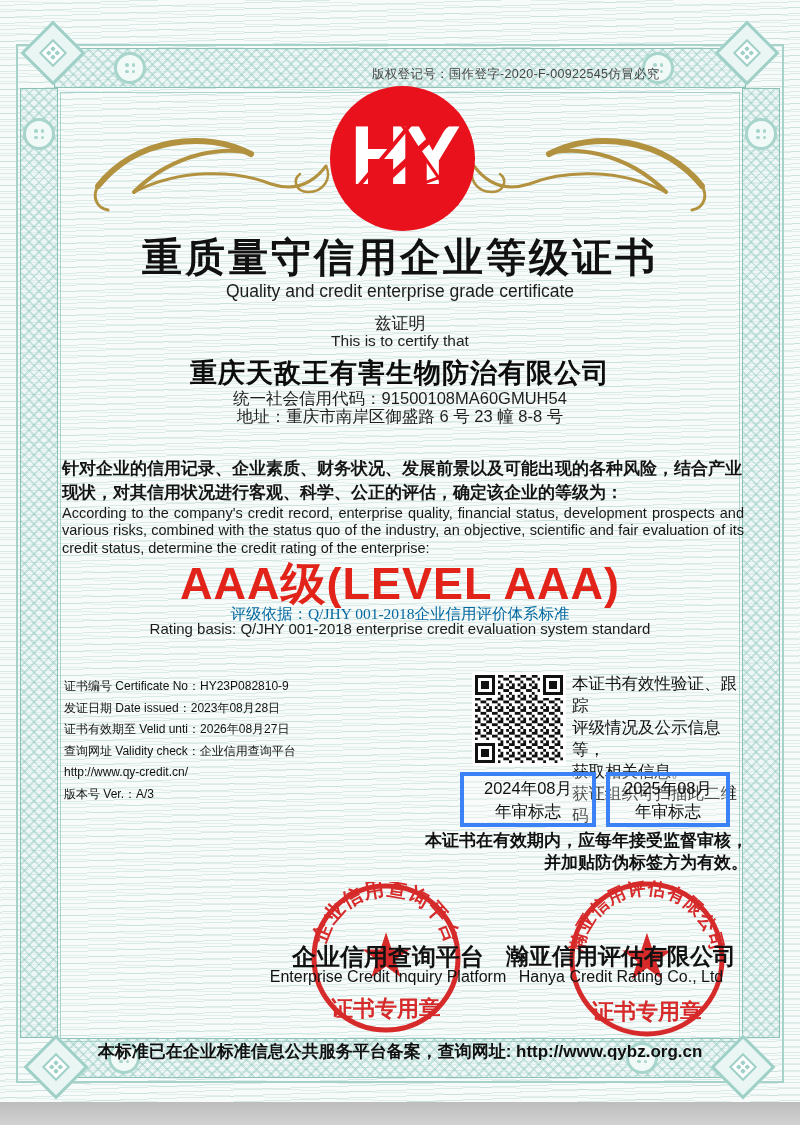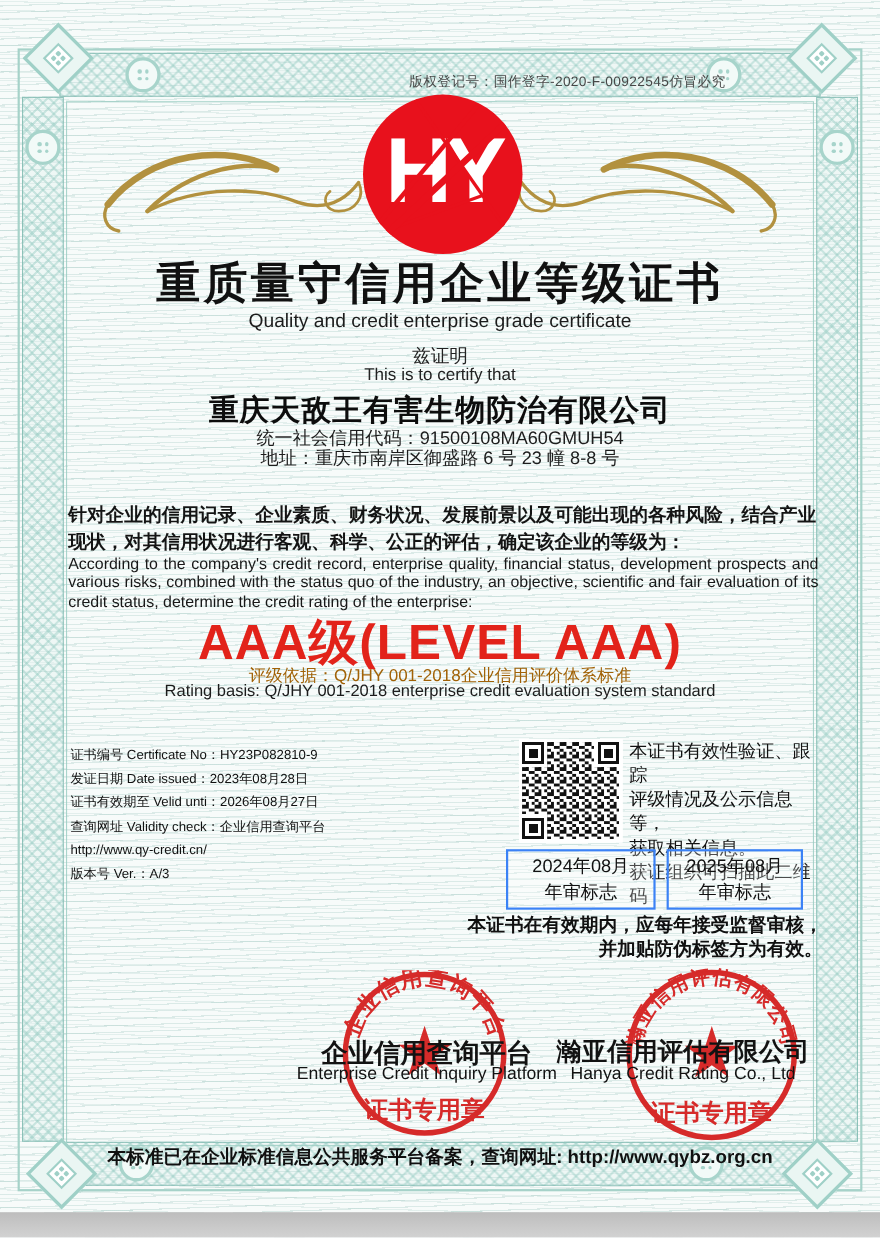--- a/index.html
+++ b/index.html
@@ -51,31 +51,31 @@
   .certify-zh { top:312px; font-size:17px; color:#222; }
   .certify-en { top:332px; font-size:15.5px; color:#222; }
   .company { top:355px; font-size:27px; font-weight:bold; color:#0d0d0d; letter-spacing:1px; }
   .creditcode { top:388px; font-size:16.5px; color:#1d1d1d; }
   .address { top:406px; font-size:16.5px; color:#1d1d1d; }
 
   .para-zh { position:absolute; left:62px; width:680px; top:457px; font-size:17px; line-height:23.5px; font-weight:600; color:#141414; text-align:justify; }
   .para-en { position:absolute; left:62px; width:682px; top:505px; font-size:14.5px; line-height:17.3px; color:#181818; text-align:justify; }
 
   .rating { top:554px; font-size:45px; font-weight:800; color:#e2231a; letter-spacing:1px; }
-  .basis-zh { top:604px; font-size:15.5px; color:#a16207; }
+  .basis-zh { top:604px; font-size:15.5px; color:#0369a1;font-family:Liberation Serif, serif; }
   .basis-en { top:620px; font-size:15px; color:#1c1c1c; }
 
   .details { position:absolute; left:64px; top:676px; color:#111; }
   .details div { font-size:12px; line-height:21.6px; white-space:nowrap; }
 
   .qr { position:absolute; left:472px; top:672px; width:94px; height:94px; background:#fff; }
   .qr-note { position:absolute; left:572px; top:672px; width:176px; color:#111; }
   .qr-note div { font-size:16.5px; line-height:22px; }
 
-  .mark-box { position:absolute; top:772px; height:55px; border:2px solid #3b82f6; background:rgba(255,255,255,.25); display:flex; flex-direction:column; align-items:center; justify-content:center; color:#111; }
+  .mark-box { position:absolute; top:772px; height:55px; border:4px solid #3b82f6; background:rgba(255,255,255,.25); display:flex; flex-direction:column; align-items:center; justify-content:center; color:#111; }
   .mark-box div { font-size:16.5px; line-height:23px; }
   .mark-box.b1 { left:460px; width:136px; }
   .mark-box.b2 { left:606px; width:124px; }
 
   .supervise { position:absolute; right:52px; top:830px; text-align:right; color:#101010; font-weight:600; }
   .supervise div { font-size:17px; line-height:21.5px; }
 
   
   .seal { position:absolute; z-index:2; opacity:.95; }
   .seal.sl { left:310px; top:882px; width:152px; height:152px; }

